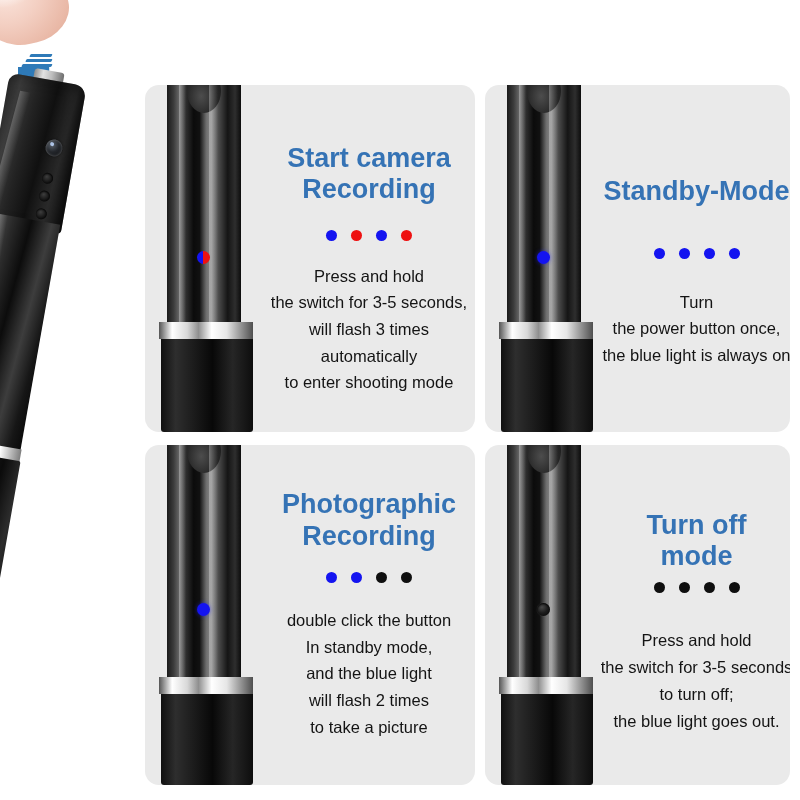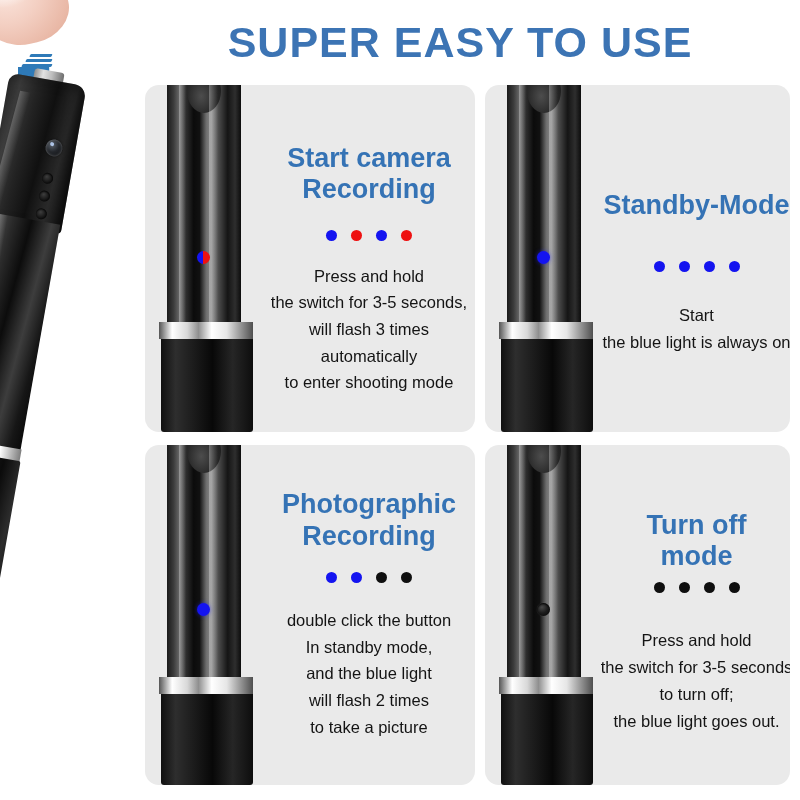--- a/index.html
+++ b/index.html
@@ -169,21 +169,20 @@
   .p-body{
     text-align:center;color:#141414;font-size:16.5px;line-height:1.62;
   }
   .p-body div{white-space:nowrap;}
 </style>
 </head>
 <body>
 
 <div id="stage">
 
-  <div id="title">SUPER EASY TO USE</div>
 
   <div id="hero">
     <div class="fingertip"></div>
     <div class="press-arrow">
       <div class="lines">
         <i></i>
           <i></i>
           <i></i>
       </div>
       <div class="head"></div>
@@ -252,21 +251,22 @@
       <div class="p-title" style="margin-top:28px;">
         <div>Standby-Mode</div>
       </div>
       <div class="dots" style="margin-top:40px;">
         <span class="dot blue"></span>
         <span class="dot blue"></span>
         <span class="dot blue"></span>
         <span class="dot blue"></span>
       </div>
       <div class="p-body" style="margin-top:30px;">
-        <div>Start</div>
+        <div>Turn</div>
+        <div>the power button once,</div>
         <div>the blue light is always on</div>
       </div>
     </div>
   </div>
 
   <div class="panel" id="panel-2" style="left:145px;top:445px;width:330px;height:340px;">
     <div class="pen-photo">
       <div class="cp">
         <div class="cap"></div>
         <div class="knob"></div>

